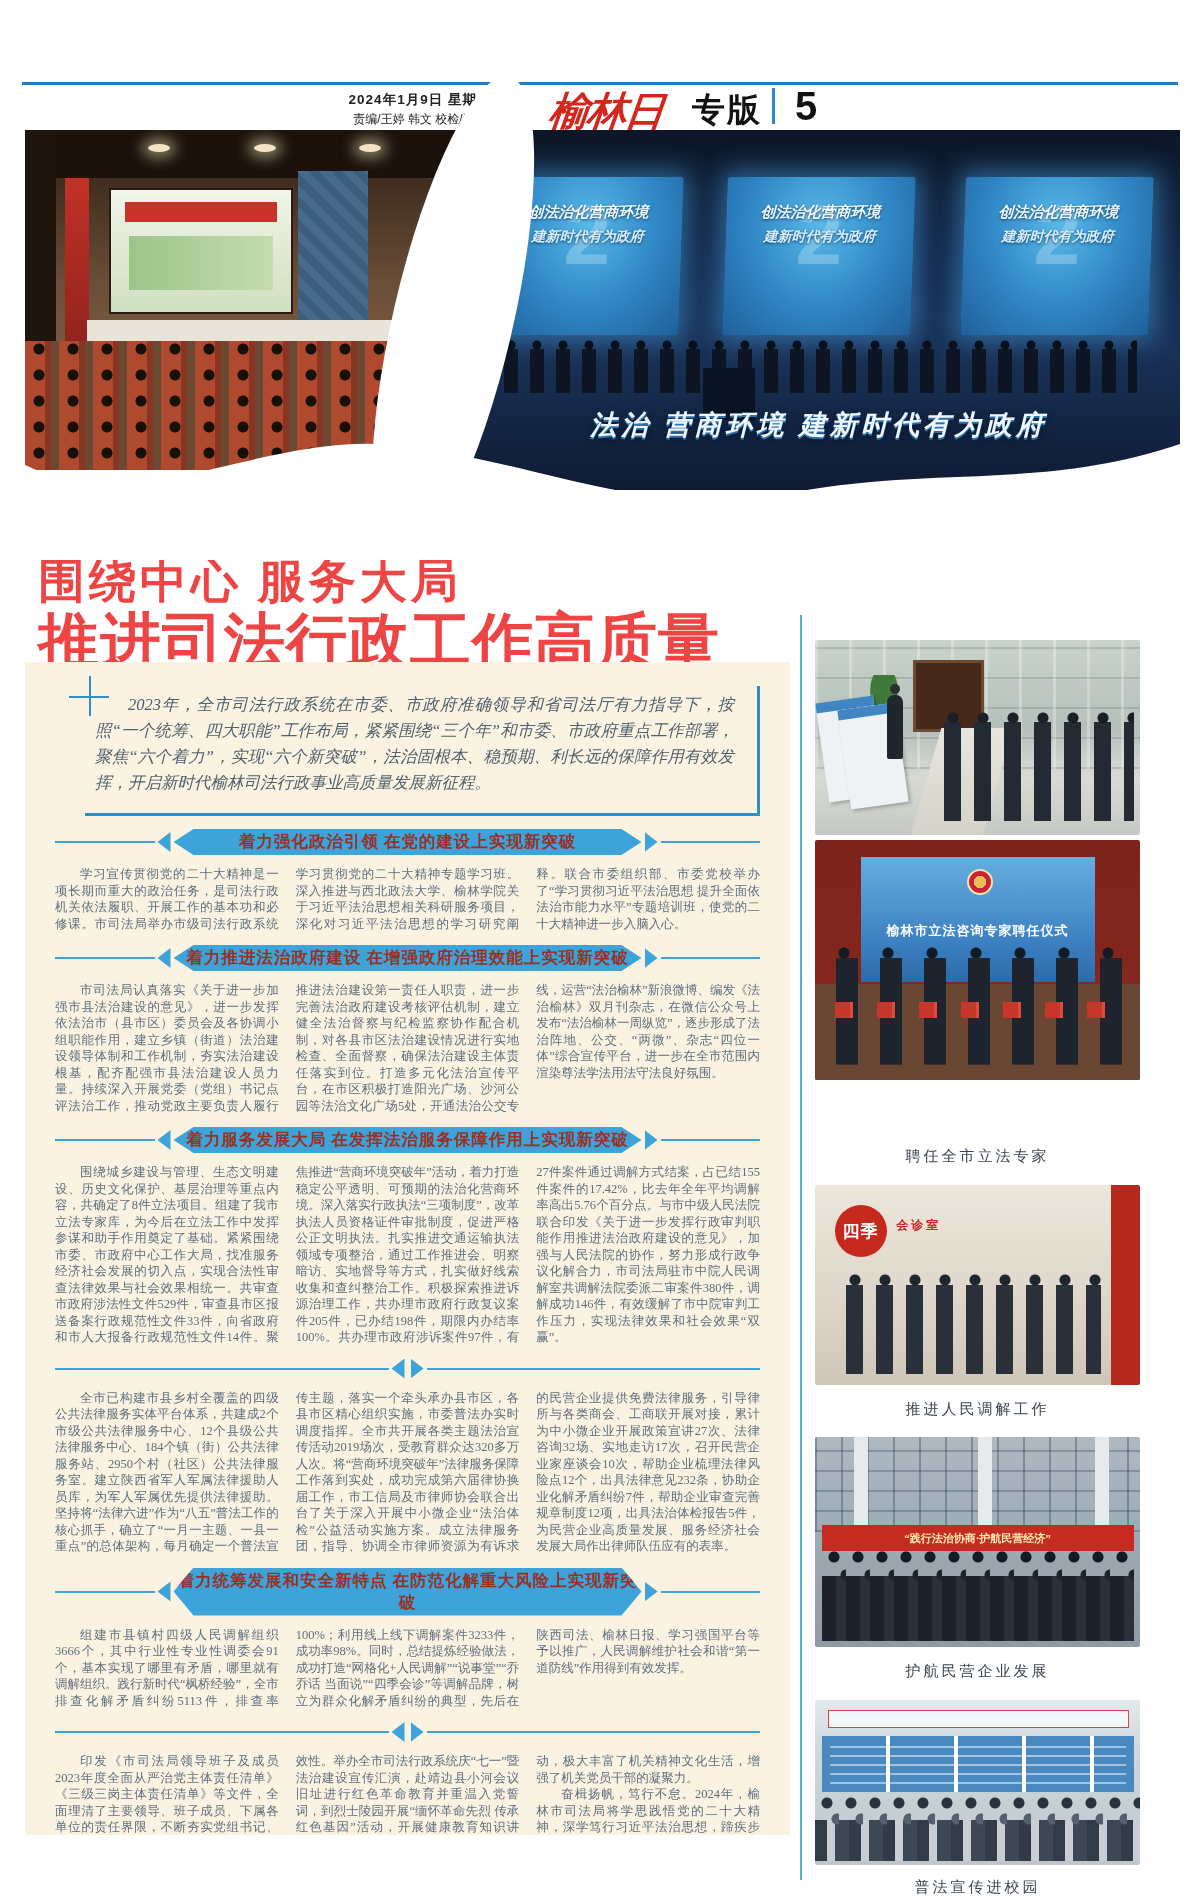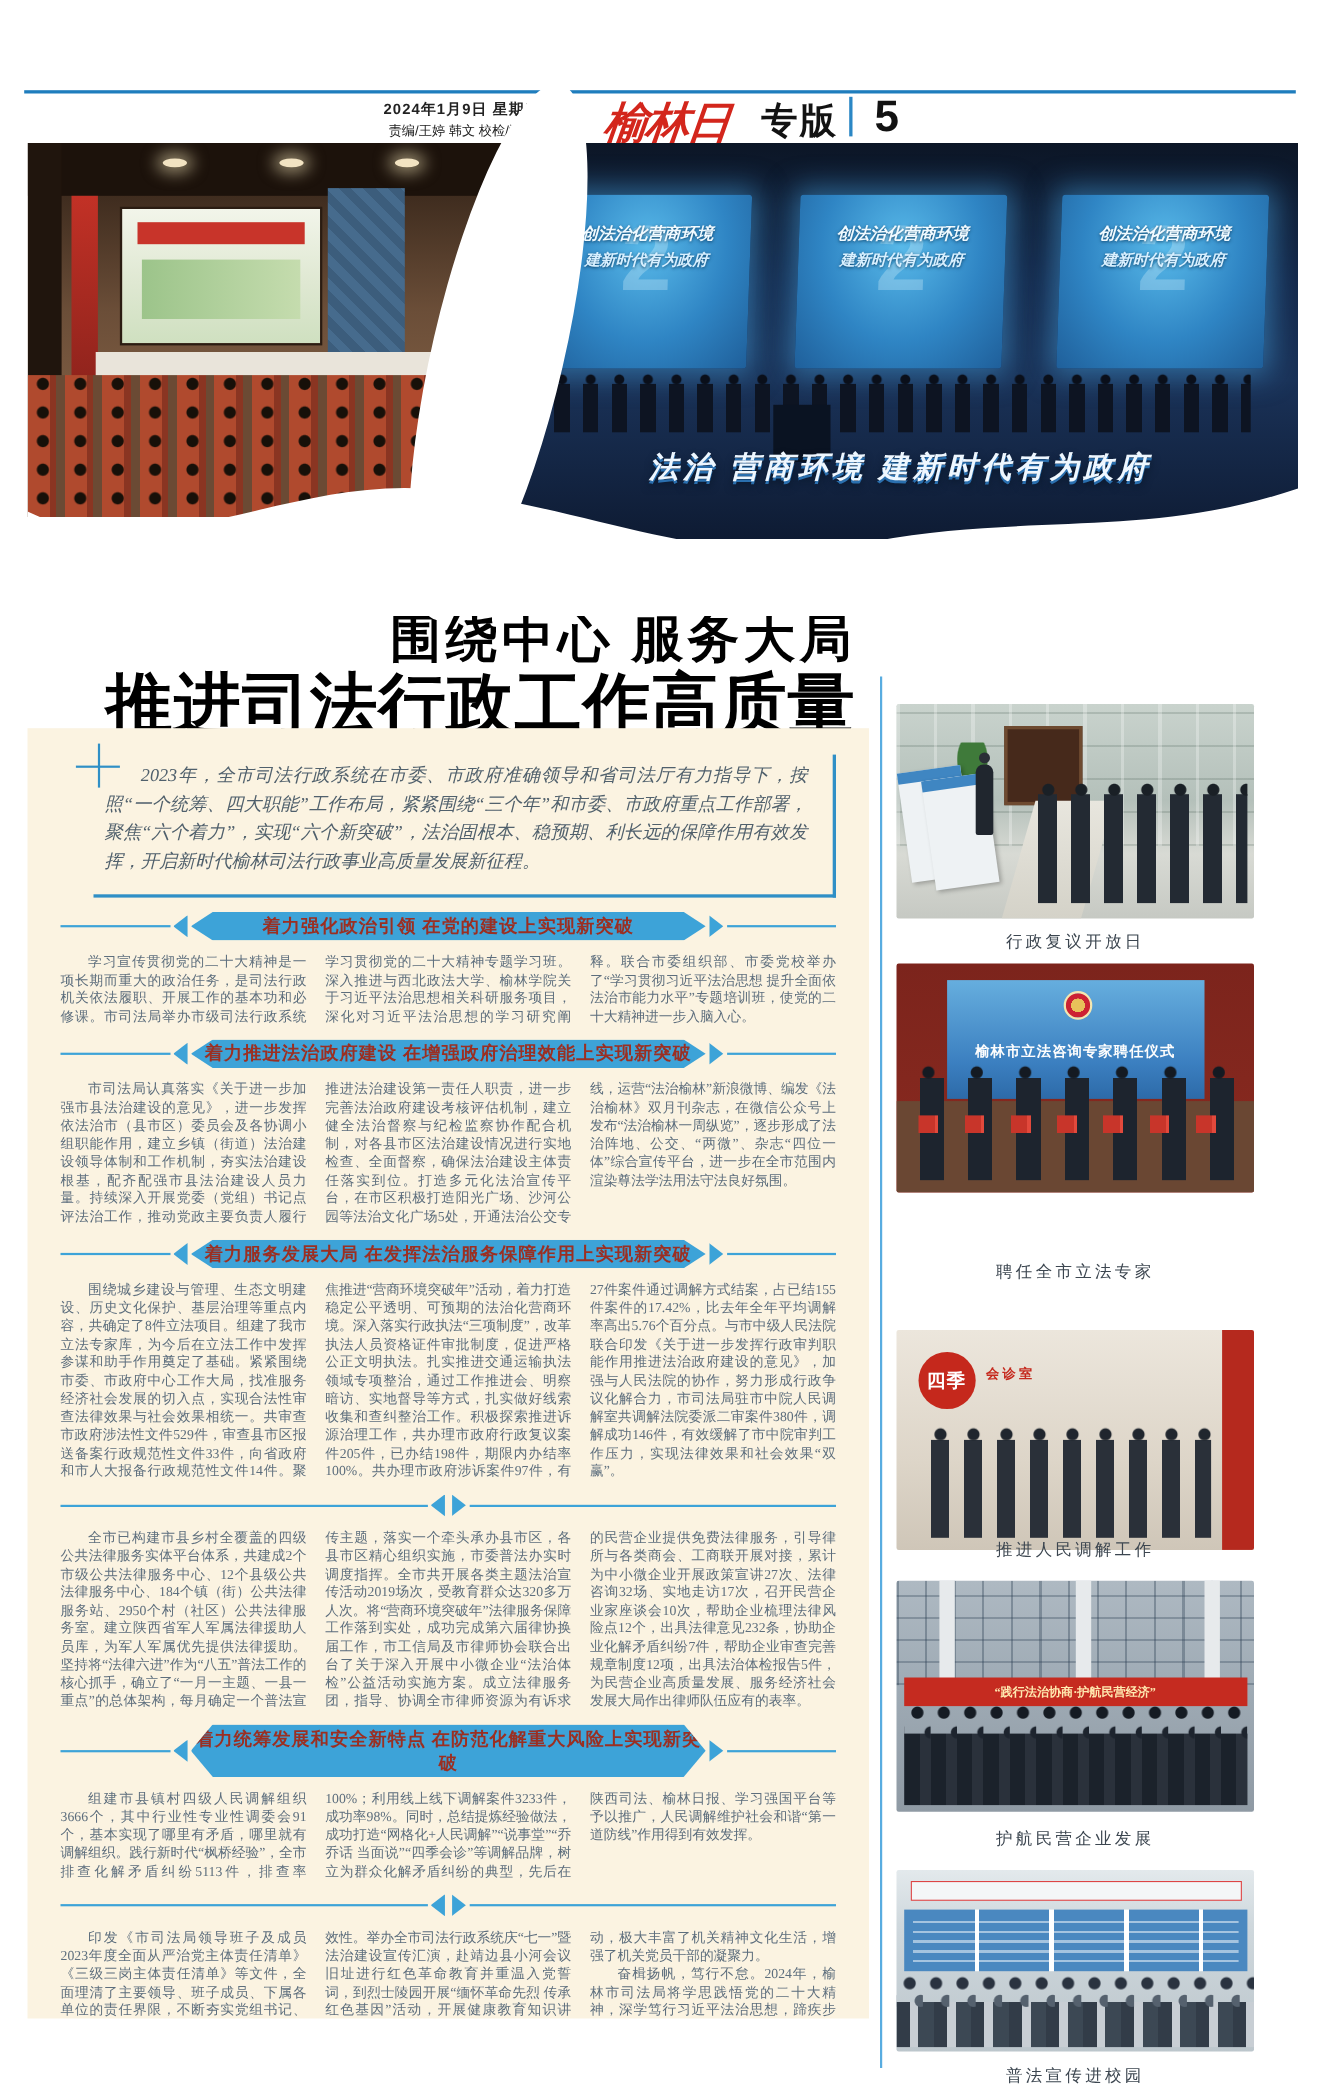--- a/index.html
+++ b/index.html
@@ -57,22 +57,22 @@
         repeating-linear-gradient(90deg,transparent 0 4px,#0d1422 4px 18px,transparent 18px 26px) 0 10px/100% 100% no-repeat;}
   .ph-right .podium{position:absolute;left:34%;top:66%;width:52px;height:52px;background:#0a1322;}
   .stage-banner{position:absolute;left:0;top:77%;width:100%;text-align:center;z-index:2;
                 font-size:27px;font-weight:900;font-style:italic;letter-spacing:4px;color:#eef7ff;
                 text-shadow:0 2px 0 #2a6fae,0 4px 8px #071527;font-family:"Liberation Sans",sans-serif;white-space:nowrap;}
   .swoosh{position:absolute;left:368px;top:-60px;width:120px;height:500px;background:#ffffff;border-radius:50%;
           transform:rotate(13deg);z-index:3;}
   .wave-svg{position:absolute;left:0;bottom:0;width:1155px;height:190px;z-index:4;}
   
   .kicker{position:absolute;left:40px;top:528px;font-size:22px;color:#1c1c1c;letter-spacing:2px;}
-  .headline{position:absolute;left:38px;top:556px;width:740px;color:#000000;font-weight:900;
-            font-family:"Liberation Serif","DejaVu Serif",serif;line-height:1.08;text-align:right;}
+  .headline{position:absolute;left:38px;top:556px;width:740px;color:#ef4444;font-weight:900;
+            font-family:"Liberation Serif","DejaVu Serif",serif;line-height:1.08;}
   .headline .h1{font-size:47px;letter-spacing:4px;}
   .headline .h2{font-size:61px;letter-spacing:1px;margin-top:2px;}
   
   .article{position:absolute;left:25px;top:662px;width:765px;height:1173px;background:#fbf3e1;overflow:hidden;}
   .leadbox{position:relative;margin:16px 30px 6px 42px;padding:14px 26px 20px 28px;}
   .leadbox .cross{position:absolute;left:2px;top:-2px;width:40px;height:40px;}
   .leadbox .cross:before{content:"";position:absolute;left:50%;top:0;width:2px;height:100%;background:#2f8fc6;}
   .leadbox .cross:after{content:"";position:absolute;top:50%;left:0;height:2px;width:100%;background:#2f8fc6;}
   .leadbox .lframe{position:absolute;right:0;top:8px;bottom:0;left:18px;border-right:3px solid #2f8fc6;border-bottom:3px solid #2f8fc6;}
   .lead-text{position:relative;z-index:2;font-size:16.5px;line-height:26px;color:#50606c;text-align:justify;text-indent:2em;
@@ -113,21 +113,21 @@
   .p2 .screen{position:absolute;left:14%;top:7%;width:72%;height:52%;background:linear-gradient(180deg,#66aede 0%,#3b7fc0 70%,#2d6aa8 100%);}
   .p2 .emblem{position:absolute;left:50%;top:10%;width:22px;height:22px;margin-left:-11px;border-radius:50%;
               background:radial-gradient(circle,#e8c05a 40%,#c23 41% 100%);border:2px solid #f4e6b0;}
   .p2 .stitle{position:absolute;left:0;top:52%;width:100%;text-align:center;color:#fdfdfd;font-weight:bold;font-size:13px;letter-spacing:1px;}
   .p2 .row{position:absolute;left:4%;bottom:4%;width:92%;height:52%;
      background:radial-gradient(circle 6px at 16px 7px,#141a22 5px,transparent 6px) 0 0/44px 90px repeat-x,
                 repeating-linear-gradient(90deg,transparent 0 8px,#1d242e 8px 30px,transparent 30px 44px) 0 12px/100% 86% no-repeat;}
   .p2 .certs{position:absolute;left:6%;bottom:26%;width:88%;height:16px;
      background:repeating-linear-gradient(90deg,#c8352a 0 15px,#e2493c 15px 18px,transparent 18px 42px);}
   
-  .p3{background:linear-gradient(180deg,#ece6dc 0%,#ddd5c8 60%,#cfc6b8 100%);margin-top:24px;}
+  .p3{background:linear-gradient(180deg,#ece6dc 0%,#ddd5c8 60%,#cfc6b8 100%);}
   .p3 .logo{position:absolute;left:6%;top:10%;width:52px;height:52px;border-radius:50%;background:#c5281c;
             color:#fff;font-weight:900;font-size:17px;display:flex;align-items:center;justify-content:center;letter-spacing:1px;}
   .p3 .rtxt{position:absolute;left:25%;top:16%;color:#c5281c;font-weight:700;font-size:12px;letter-spacing:3px;}
   .p3 .rpanel{position:absolute;right:0;top:0;width:9%;height:100%;background:#b5291e;}
   .p3 .crowd{position:absolute;left:8%;bottom:4%;width:80%;height:52%;
      background:radial-gradient(circle 6px at 14px 7px,#20262e 5px,transparent 6px) 0 0/30px 90px repeat-x,
                 repeating-linear-gradient(90deg,transparent 0 5px,#2a3039 5px 22px,transparent 22px 30px) 0 12px/100% 86% no-repeat;}
   
   .p4{background:linear-gradient(180deg,#aeb9c2 0%,#9fabb5 45%,#8f9aa4 100%);}
   .p4 .win{position:absolute;inset:0 0 55% 0;
@@ -313,21 +313,21 @@
     <div class="door"></div>
     <div class="plant"></div>
     <div class="board" style="left:2%;top:30%;"></div>
     <div class="board" style="left:9%;top:34%;"></div>
     <div class="carpet"></div>
     <div class="crowd"></div>
     <div class="solo"></div>
   </div>
   <div class="scap" style="top:847px;">行政复议开放日</div>
 
-  <div class="sphoto p2" style="top:876px;height:208px;">
+  <div class="sphoto p2" style="top:840px;height:240px;">
     <div class="wood"></div>
     <div class="screen">
       <div class="emblem"></div>
       <div class="stitle">榆林市立法咨询专家聘任仪式</div>
     </div>
     <div class="row"></div>
     <div class="certs"></div>
   </div>
   <div class="scap" style="top:1147px;">聘任全市立法专家</div>
 

